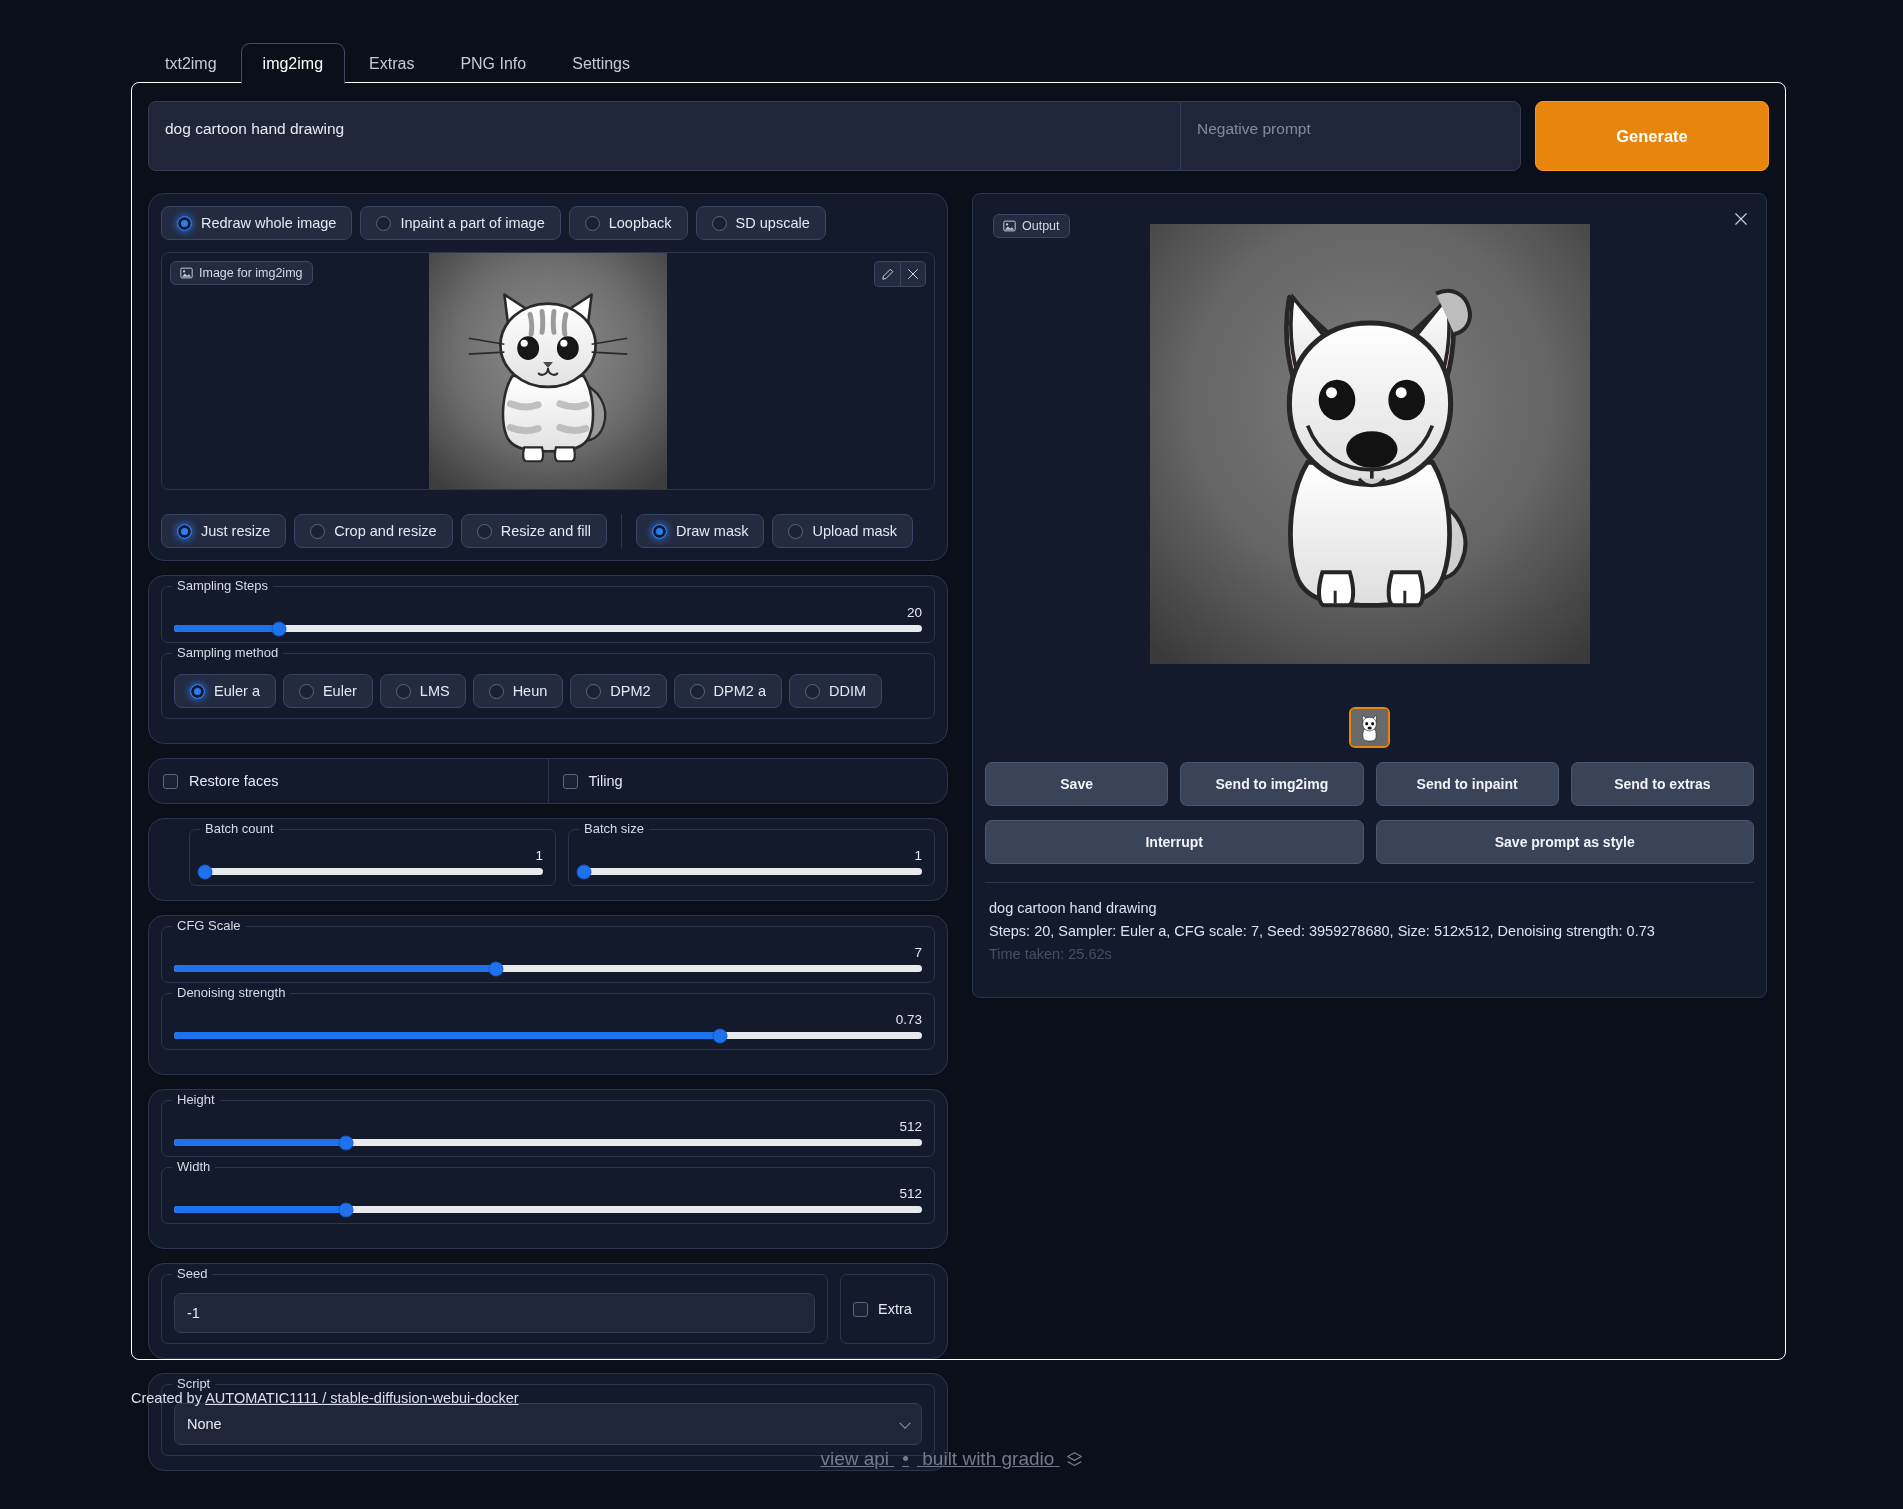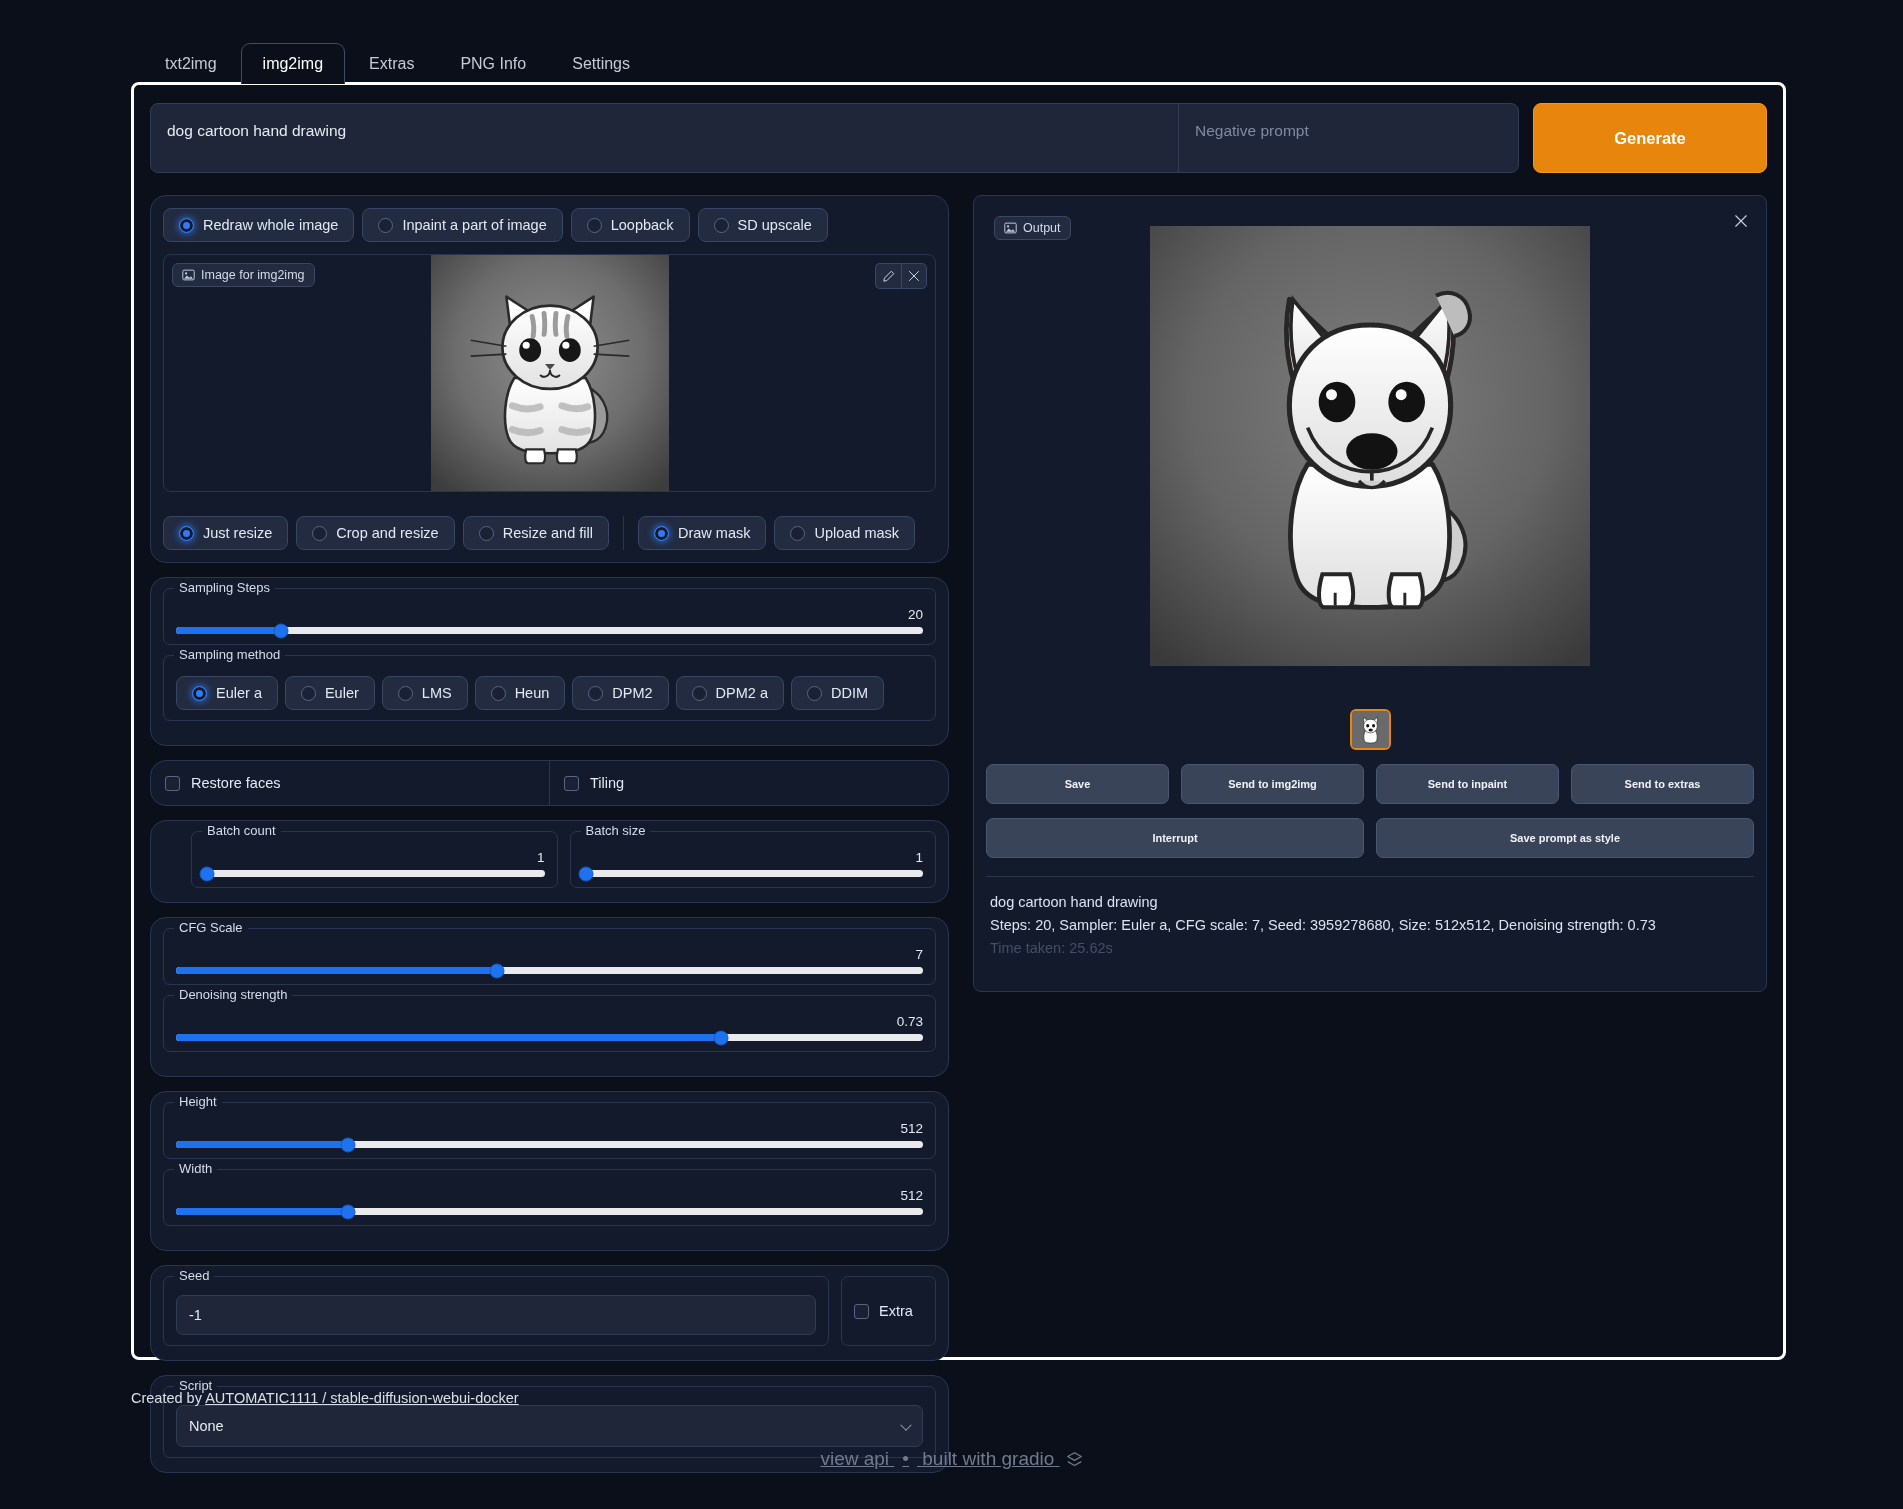--- a/index.html
+++ b/index.html
@@ -40,21 +40,21 @@
   .tab.active {
     color: #ffffff;
     background: #0b0f19;
     border-color: #3e4c66;
     border-bottom-color: #0b0f19;
     z-index: 3;
   }
 
   
   .panel {
-    border: 3px solid #ffffff;
+    border: 1px solid #ffffff;
     border-radius: 8px;
     background: #0b0f19;
     height: 1278px;
     padding: 18px 16px 16px 16px;
     position: relative;
     margin-top: -1px;
   }
 
   
   .prompt-row { display: flex; gap: 14px; height: 70px; }
@@ -297,21 +297,21 @@
     background: #555;
   }
 
   .btn-grid { display: flex; gap: 12px; margin-top: 14px; }
   .btn {
     flex: 1;
     background: #3a4459;
     border: 1px solid #4a5770;
     border-radius: 7px;
     color: #f0f3f8;
-    font-size: 11px;
+    font-size: 14px;
     font-weight: 600;
     padding: 13px 6px;
     text-align: center;
     cursor: pointer;
   }
 
   .info-box {
     margin-top: 18px;
     border-top: 1px solid #2b3550;
     padding: 14px 4px 18px 4px;

